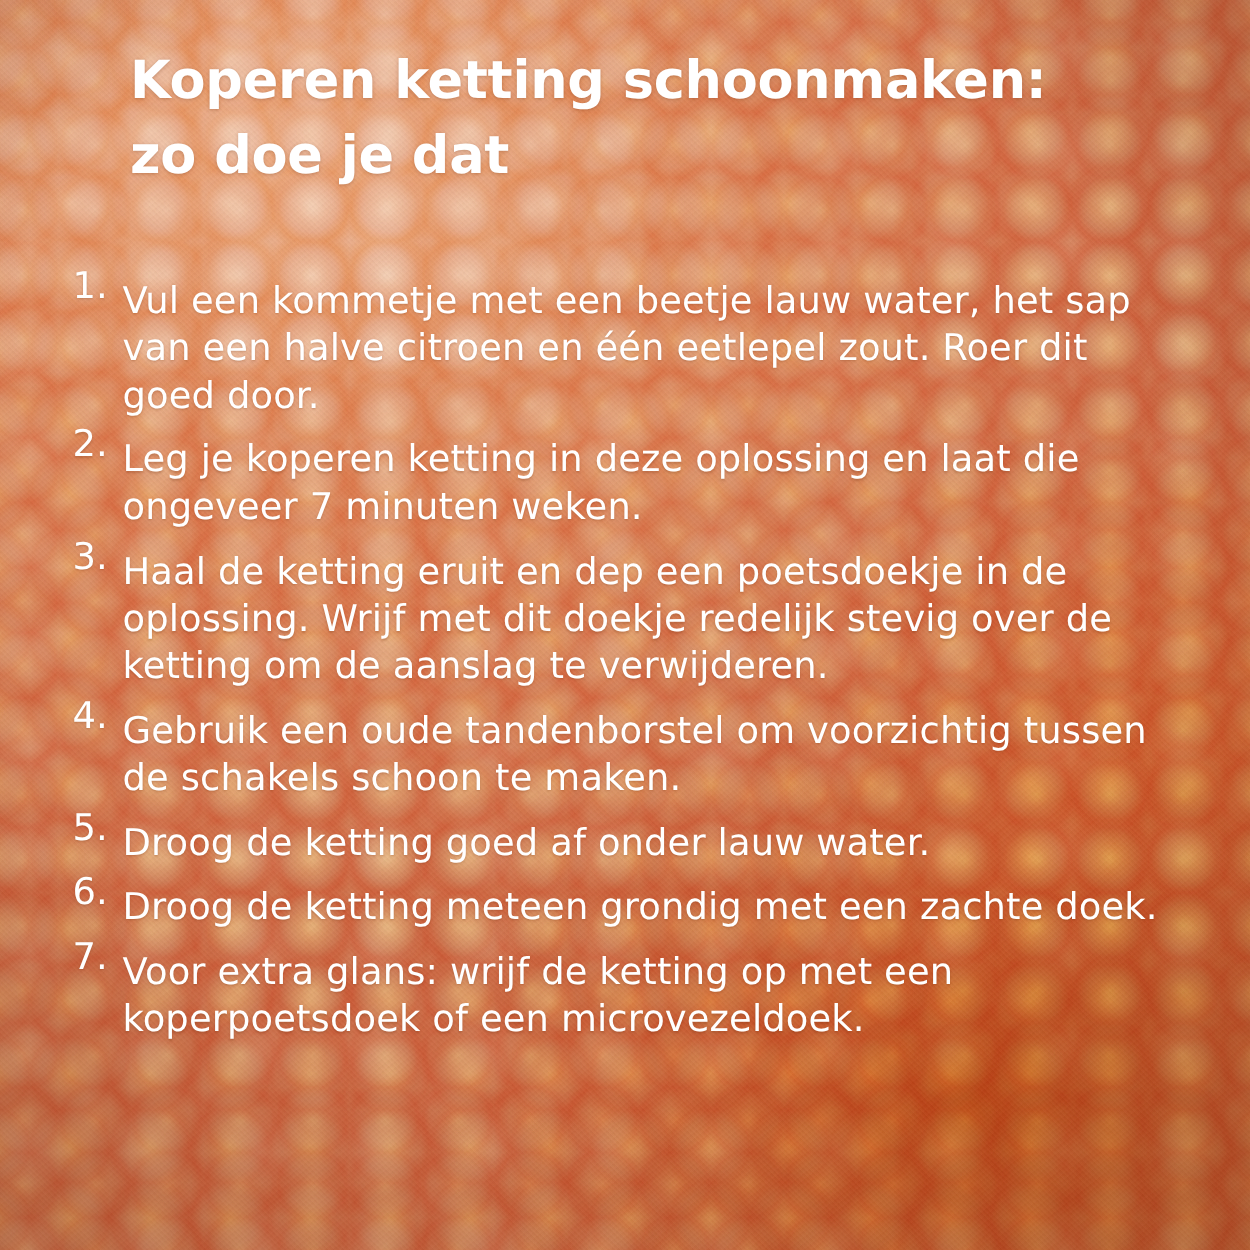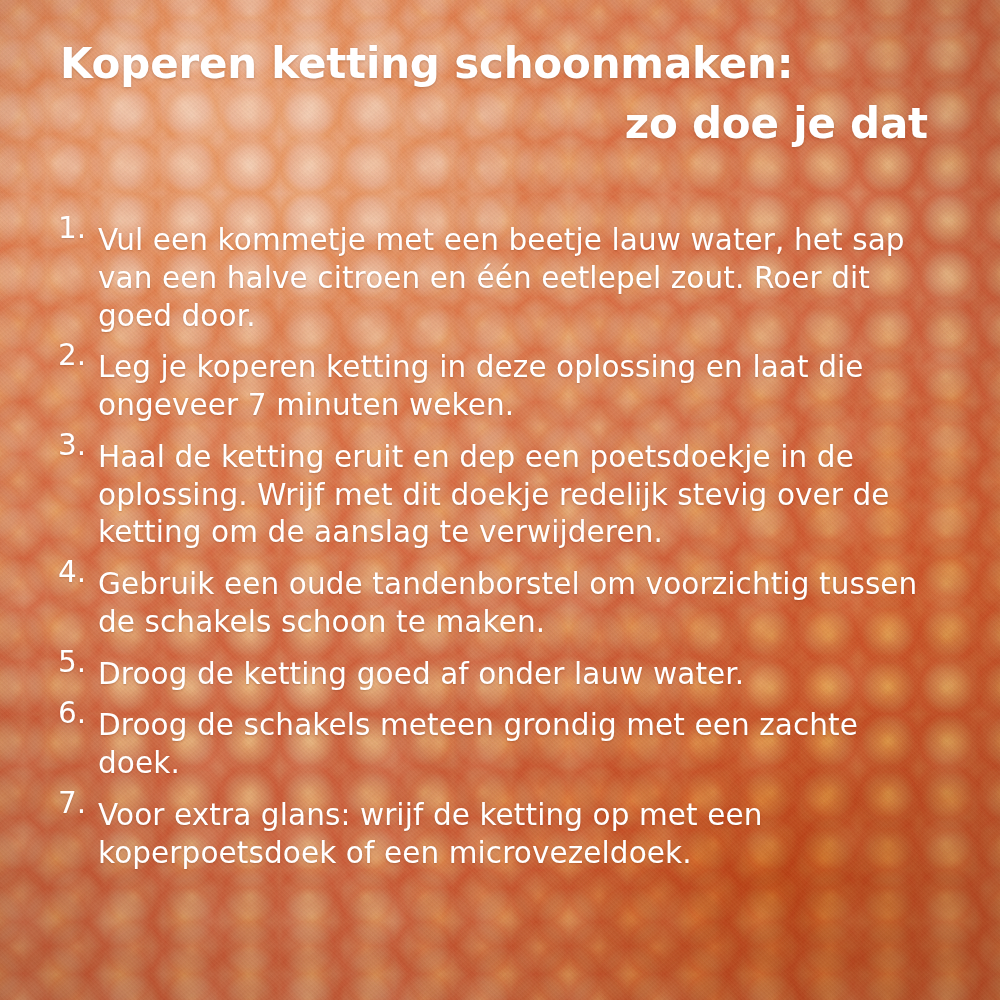--- a/index.html
+++ b/index.html
@@ -94,23 +94,24 @@
     left: 60px;
     right: 72px;
   }
   .title-line {
     color: #ffffff;
     font-weight: 700;
     font-size: 42px;
     line-height: 1.42;
     letter-spacing: -0.2px;
     text-shadow: 0 1px 3px rgba(110, 45, 15, 0.30);
+    margin-left: 44px;
   }
   .title-line-1 { text-align: left; }
-  .title-line-2 { text-align: right; }
+  .title-line-2 { text-align: left; }
 
   .steps {
     position: absolute;
     top: 210px;
     left: 58px;
     right: 58px;
   }
   .step {
     display: flex;
     align-items: flex-start;
@@ -175,21 +176,21 @@
         <span class="step-text">Gebruik een oude tandenborstel om voorzichtig tussen de schakels schoon te maken.</span>
       </li>
 
       <li class="step">
         <span class="step-num">5.</span>
         <span class="step-text">Droog de ketting goed af onder lauw water.</span>
       </li>
 
       <li class="step">
         <span class="step-num">6.</span>
-        <span class="step-text">Droog de schakels meteen grondig met een zachte doek.</span>
+        <span class="step-text">Droog de ketting meteen grondig met een zachte doek.</span>
       </li>
 
       <li class="step">
         <span class="step-num">7.</span>
         <span class="step-text">Voor extra glans: wrijf de ketting op met een koperpoetsdoek of een microvezeldoek.</span>
       </li>
 
     </ol>
 
   </div>

